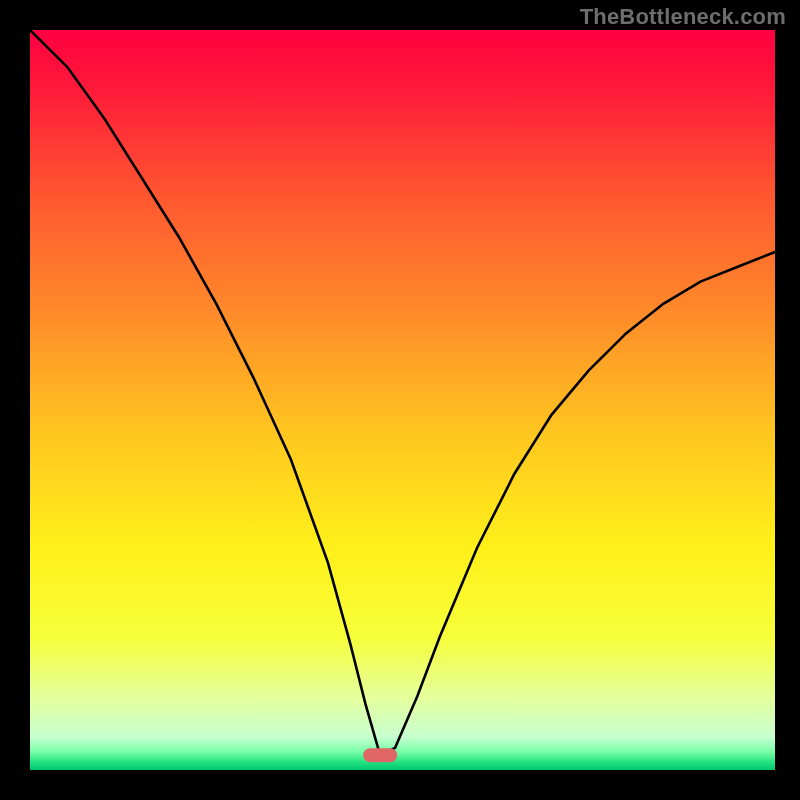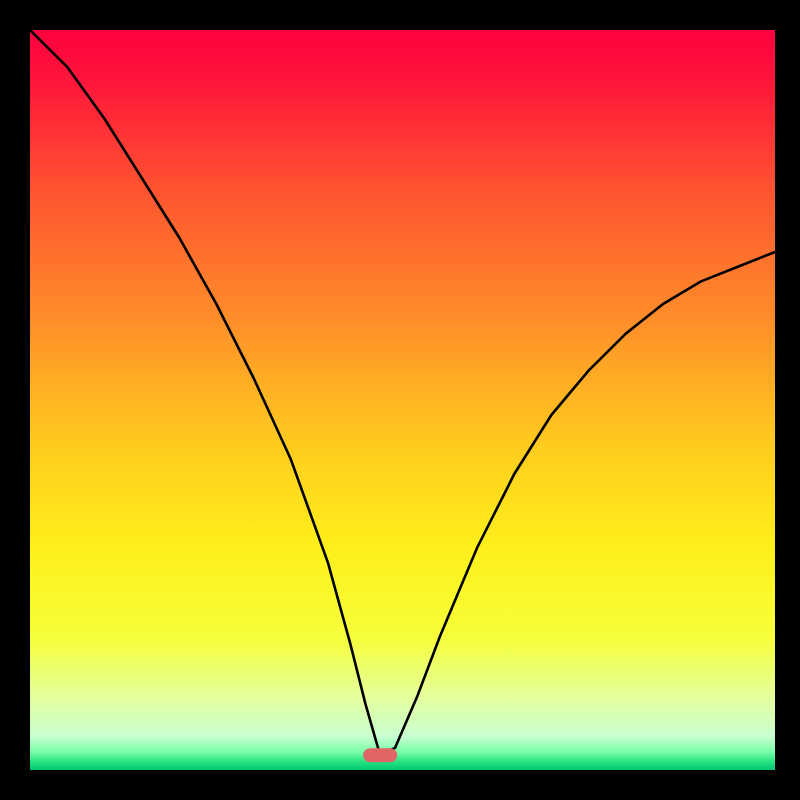--- a/index.html
+++ b/index.html
@@ -53,14 +53,15 @@
           <stop offset="97.5%" stop-color="#7affa8"></stop>
           <stop offset="99%" stop-color="#20e080"></stop>
           <stop offset="100%" stop-color="#00c770"></stop>
         </linearGradient>
   </defs>
   <rect id="plot-bg" fill="url(#bg-grad)" x="30" y="30" width="745" height="740"></rect>
   <path id="curve" fill="none" stroke="#000" stroke-width="2.6" d="M30.0 30.0 L67.3 67.0 L104.5 118.8 L141.8 178.0 L179.0 237.2 L216.3 303.8 L253.5 377.8 L290.8 459.2 L328.0 562.8 L350.4 644.2 L365.3 703.4 L380.1 755.2 L395.1 747.8 L417.4 696.0 L439.8 636.8 L477.0 548.0 L514.3 474.0 L551.5 414.8 L588.8 370.4 L626.0 333.4 L663.3 303.8 L700.5 281.6 L737.8 266.8 L775.0 252.0"></path>
   <rect id="marker" rx="7" ry="7" x="363.15" y="748.1999999999999" width="34" height="14" fill="#e06666"></rect>
 </svg>
 
+<div class="watermark">TheBottleneck.com</div>
 
 </div>
 
 </body></html>

